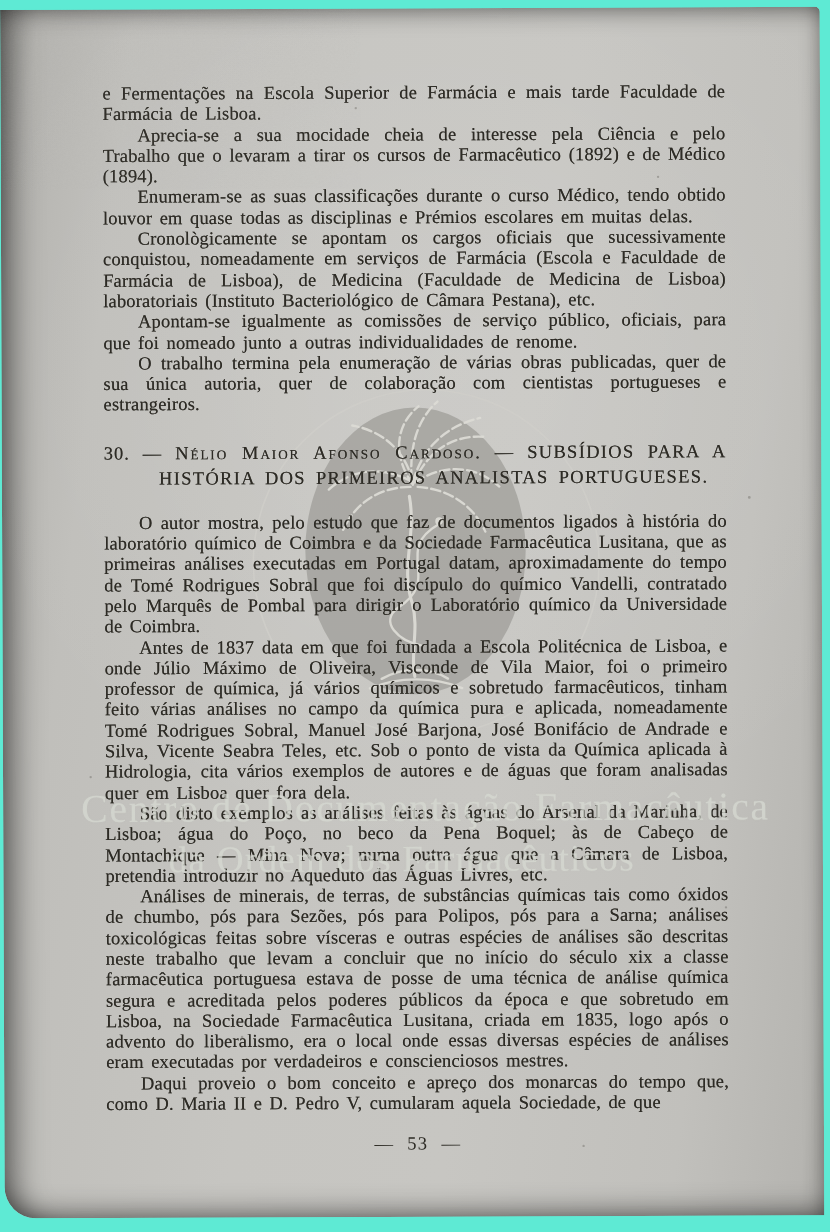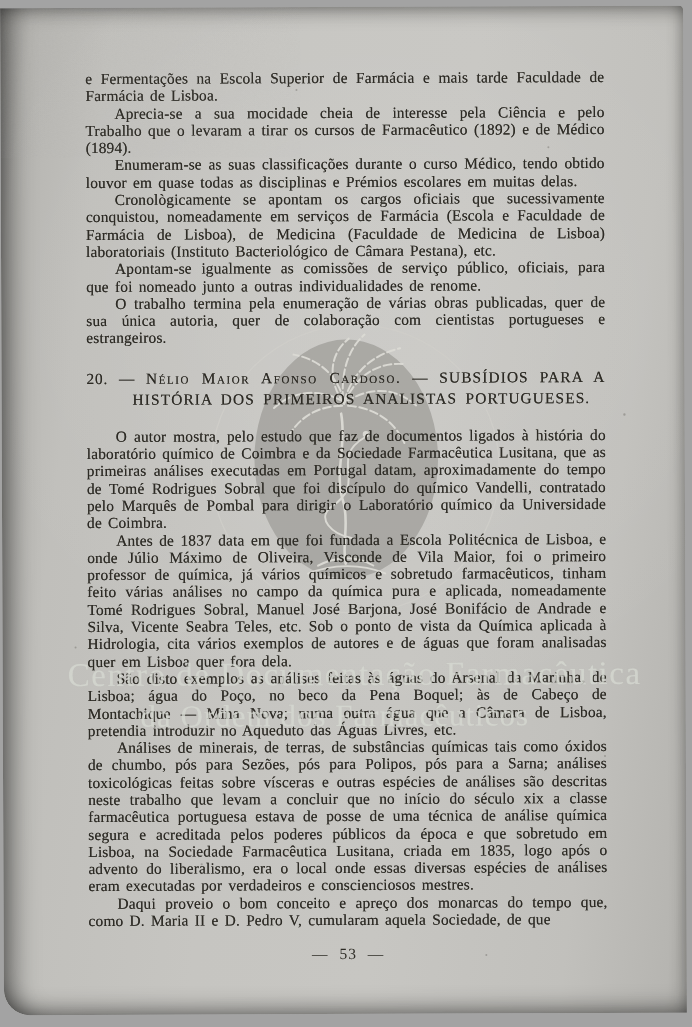--- a/index.html
+++ b/index.html
@@ -1,21 +1,21 @@
 <!DOCTYPE html>
 <html><head>
 <meta charset="utf-8">
 <style>
   html,body{margin:0;padding:0;}
   body{
     width:692px;height:1027px;overflow:hidden;background:#070707;
     font-family:"Liberation Serif","DejaVu Serif",serif;
     position:relative;
   }
-  .scan-frame{position:absolute;inset:0;background:#a3a3a3;}
+  .scan-frame{position:absolute;inset:0;background:#5eead4;}
   .paper{
     position:absolute;top:7px;left:2px;right:7px;bottom:13px;
     background:
       radial-gradient(ellipse 90% 60% at 55% 30%, rgba(255,255,255,0.10), rgba(255,255,255,0) 70%),
       linear-gradient(97deg,#a2a19d 0%,#b5b4b0 4%,#c0bfbb 14%,#c6c5c1 38%,#c7c6c2 60%,#c1c0bc 84%,#b6b5b1 97%,#acaba7 100%);
     border-bottom-left-radius:26px;
     border-top-right-radius:4px;
     box-shadow:
       inset 22px 0 26px -14px rgba(0,0,0,0.50),
       inset -10px 0 16px -9px rgba(0,0,0,0.30),
@@ -107,21 +107,21 @@
     </svg>
 
     <div class="text-col">
       <p class="cont">e Fermentações na Escola Superior de Farmácia e mais tarde Faculdade de Farmácia de Lisboa.</p>
       <p>Aprecia-se a sua mocidade cheia de interesse pela Ciência e pelo Trabalho que o levaram a tirar os cursos de Farmacêutico (1892) e de Médico (1894).</p>
       <p>Enumeram-se as suas classificações durante o curso Médico, tendo obtido louvor em quase todas as disciplinas e Prémios escolares em muitas delas.</p>
       <p>Cronològicamente se apontam os cargos oficiais que sucessivamente conquistou, nomeadamente em serviços de Farmácia (Escola e Faculdade de Farmácia de Lisboa), de Medicina (Faculdade de Medicina de Lisboa) laboratoriais (Instituto Bacteriológico de Câmara Pestana), etc.</p>
       <p>Apontam-se igualmente as comissões de serviço público, oficiais, para que foi nomeado junto a outras individualidades de renome.</p>
       <p>O trabalho termina pela enumeração de várias obras publicadas, quer de sua única autoria, quer de colaboração com cientistas portugueses e estrangeiros.</p>
 
-      <h2 class="entry-heading"><span>20.</span> <span>—</span> <span class="sc">Nélio Maior Afonso Cardoso.</span> <span>—</span> <span class="tt">SUBSÍDIOS PARA A HISTÓ­RIA DOS PRIMEIROS ANALISTAS PORTUGUESES.</span></h2>
+      <h2 class="entry-heading"><span>30.</span> <span>—</span> <span class="sc">Nélio Maior Afonso Cardoso.</span> <span>—</span> <span class="tt">SUBSÍDIOS PARA A HISTÓ­RIA DOS PRIMEIROS ANALISTAS PORTUGUESES.</span></h2>
 
       <p>O autor mostra, pelo estudo que faz de documentos ligados à história do laboratório químico de Coimbra e da Sociedade Farmacêutica Lusitana, que as primeiras análises executadas em Portugal datam, aproximadamente do tempo de Tomé Rodrigues Sobral que foi discípulo do químico Vandelli, contratado pelo Marquês de Pombal para dirigir o Laboratório químico da Universidade de Coimbra.</p>
       <p>Antes de 1837 data em que foi fundada a Escola Politécnica de Lisboa, e onde Júlio Máximo de Oliveira, Visconde de Vila Maior, foi o primeiro professor de química, já vários químicos e sobretudo farmacêuticos, tinham feito várias análises no campo da química pura e aplicada, nomeadamente Tomé Rodrigues Sobral, Manuel José Barjona, José Bonifácio de Andrade e Silva, Vicente Seabra Teles, etc. Sob o ponto de vista da Química aplicada à Hidrologia, cita vários exemplos de autores e de águas que foram analisadas quer em Lisboa quer fora dela.</p>
       <p>São disto exemplos as análises feitas às águas do Arsenal da Marinha, de Lisboa; água do Poço, no beco da Pena Boquel; às de Cabeço de Montachique — Mina Nova; numa outra água que a Câmara de Lisboa, pretendia introduzir no Aqueduto das Águas Livres, etc.</p>
       <p>Análises de minerais, de terras, de substâncias químicas tais como óxidos de chumbo, pós para Sezões, pós para Polipos, pós para a Sarna; análises toxicológicas feitas sobre vísceras e outras espécies de análises são descritas neste trabalho que levam a concluir que no início do século xix a classe farmacêutica portuguesa estava de posse de uma técnica de análise química segura e acreditada pelos poderes públicos da época e que sobretudo em Lisboa, na Sociedade Farmacêutica Lusitana, criada em 1835, logo após o advento do liberalismo, era o local onde essas diversas espécies de análises eram executadas por verdadeiros e conscienciosos mestres.</p>
       <p>Daqui proveio o bom conceito e apreço dos monarcas do tempo que, como D. Maria II e D. Pedro V, cumularam aquela Sociedade, de que</p>
     </div>
 
     <div class="page-number">— 53 —</div>
 

